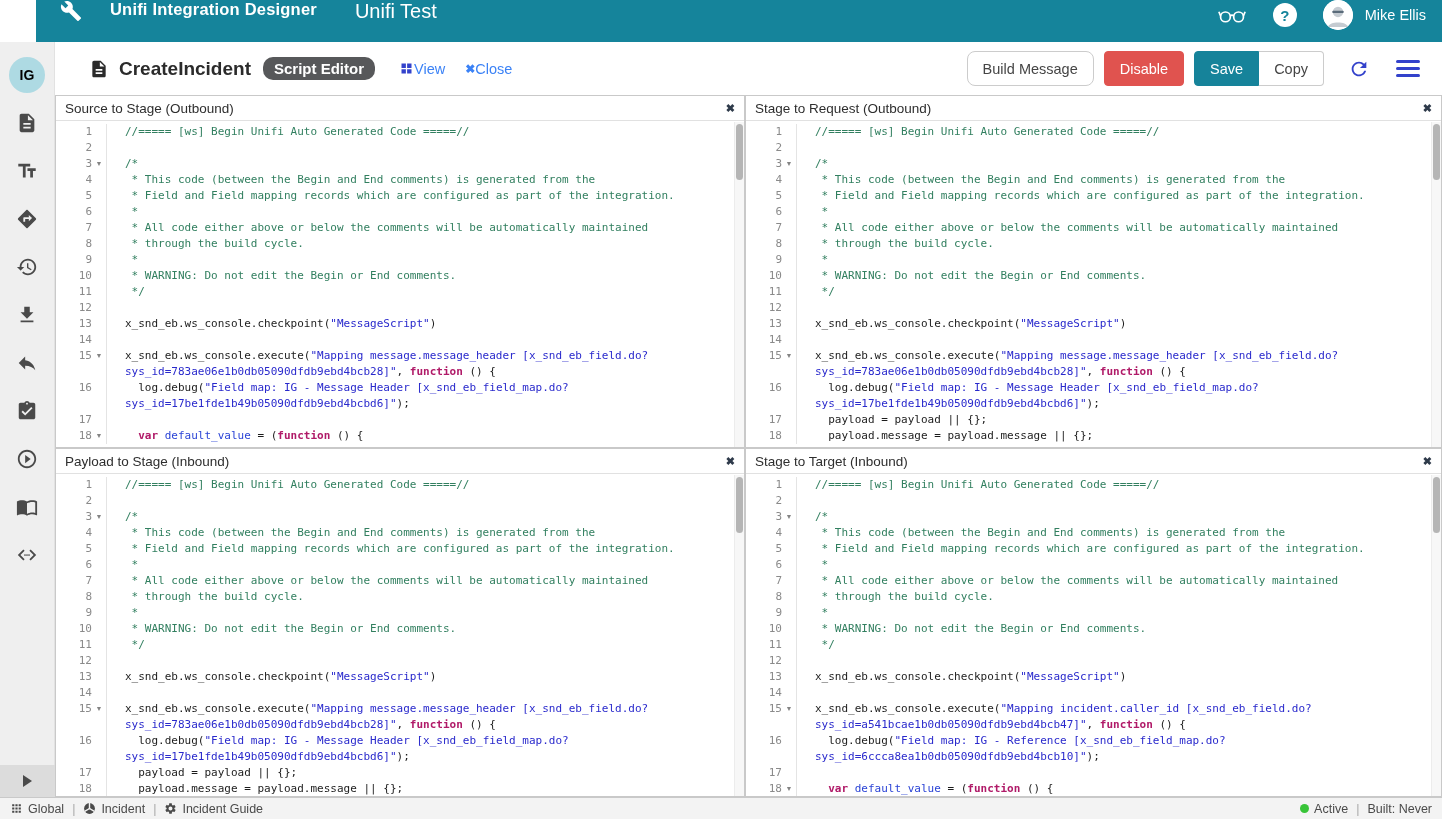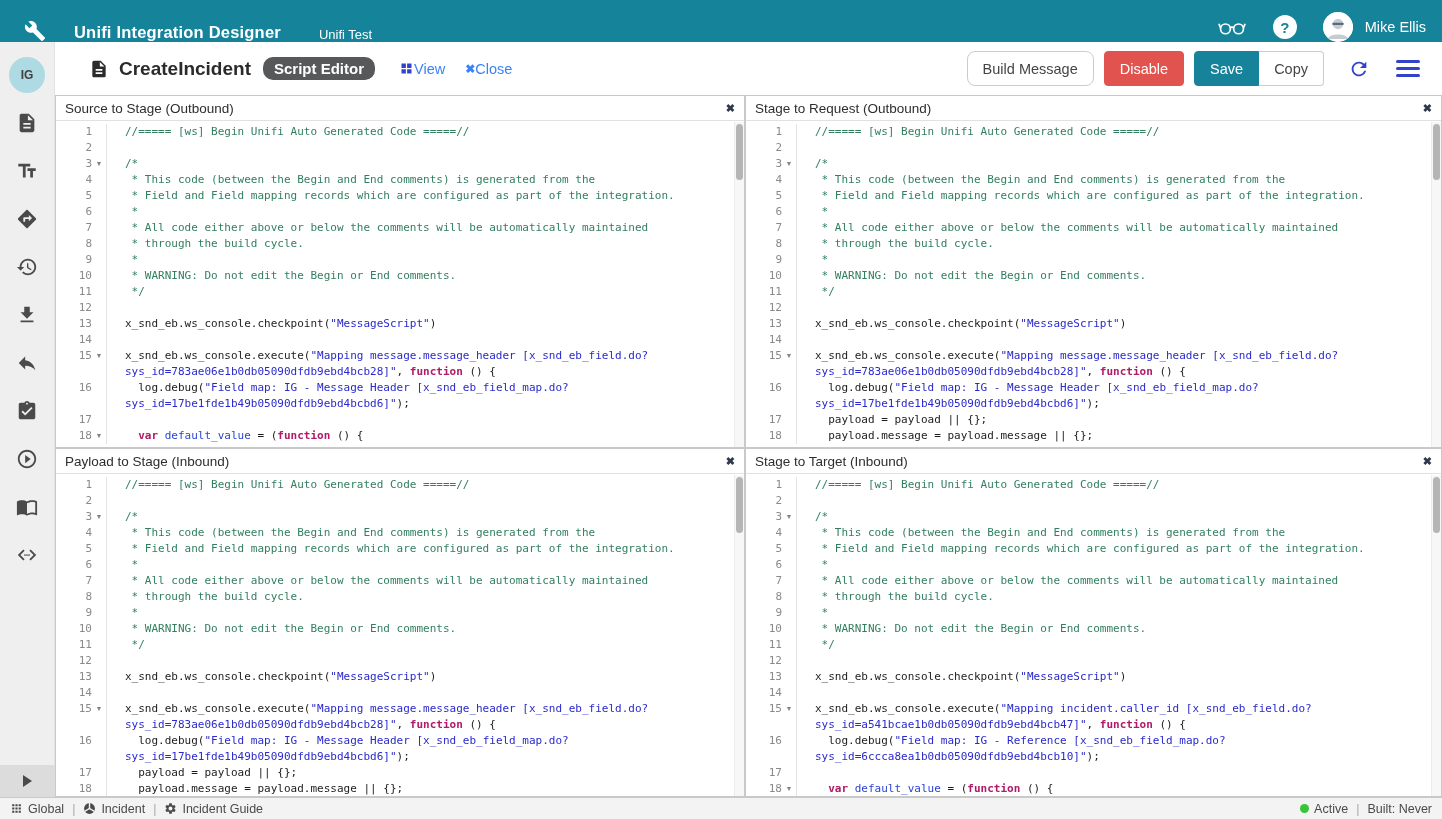--- a/index.html
+++ b/index.html
@@ -5,41 +5,41 @@
   * { box-sizing: border-box; }
   html,body { margin:0; padding:0; background:#e9e9e9; }
   .app {
     width:1442px; height:819px; position:relative; overflow:hidden;
     background:#fff; font-family:"Liberation Sans", sans-serif;
     display:flex; flex-direction:column;
   }
   
   .topbar {
     height:42px; flex:none; background:#15849B; color:#fff;
-    display:flex; align-items:flex-end; padding:0 16px;
+    display:flex; align-items:flex-start; padding:0 16px;margin-left:36px;
   }
   .wrench { margin:0 28px 0 8px; display:flex; }
   .app-title { font-size:16.5px; font-weight:bold; letter-spacing:.2px; }
-  .env-title { font-size:13px; margin-left:38px; }
+  .env-title { font-size:20px; margin-left:38px; }
   .topbar-right { margin-left:auto; display:flex; align-items:center; gap:26px; }
   .help-badge {
     width:24px; height:24px; border-radius:50%; background:#fff; color:#15849B;
     font-weight:bold; font-size:15px; display:flex; align-items:center; justify-content:center;
   }
   .avatar { width:30px; height:30px; border-radius:50%; background:#fff; overflow:hidden; display:flex; align-items:center; justify-content:center; }
   .user-name { font-size:14.5px; margin-left:-14px; }
   
   .mid { flex:1; display:flex; min-height:0; }
   .rail {
     width:55px; flex:none; background:#efefef; border-right:1px solid #e2e2e2;
     display:flex; flex-direction:column; align-items:center; position:relative;
   }
   .ig-circle {
-    width:36px; height:36px; border-radius:50%; background:#AEDAE3; color:#404040;
-    font-size:12px; font-weight:bold; display:flex; align-items:center; justify-content:center;
+    width:36px; height:36px; border-radius:50%; background:#AEDAE3; color:#000000;
+    font-size:14px; font-weight:bold; display:flex; align-items:center; justify-content:center;
     margin:15px 0 6px 0; flex:none;
   }
   .rail-item { width:55px; height:48px; display:flex; align-items:center; justify-content:center; }
   .rail-bottom {
     position:absolute; left:0; bottom:0; width:55px; height:32px; background:#dcdcdc;
     display:flex; align-items:center; justify-content:center;
   }
   .tri-right { width:0; height:0; border-left:9px solid #4a4a4a; border-top:6px solid transparent; border-bottom:6px solid transparent; }
   .main { flex:1; display:flex; flex-direction:column; min-width:0; }
   

